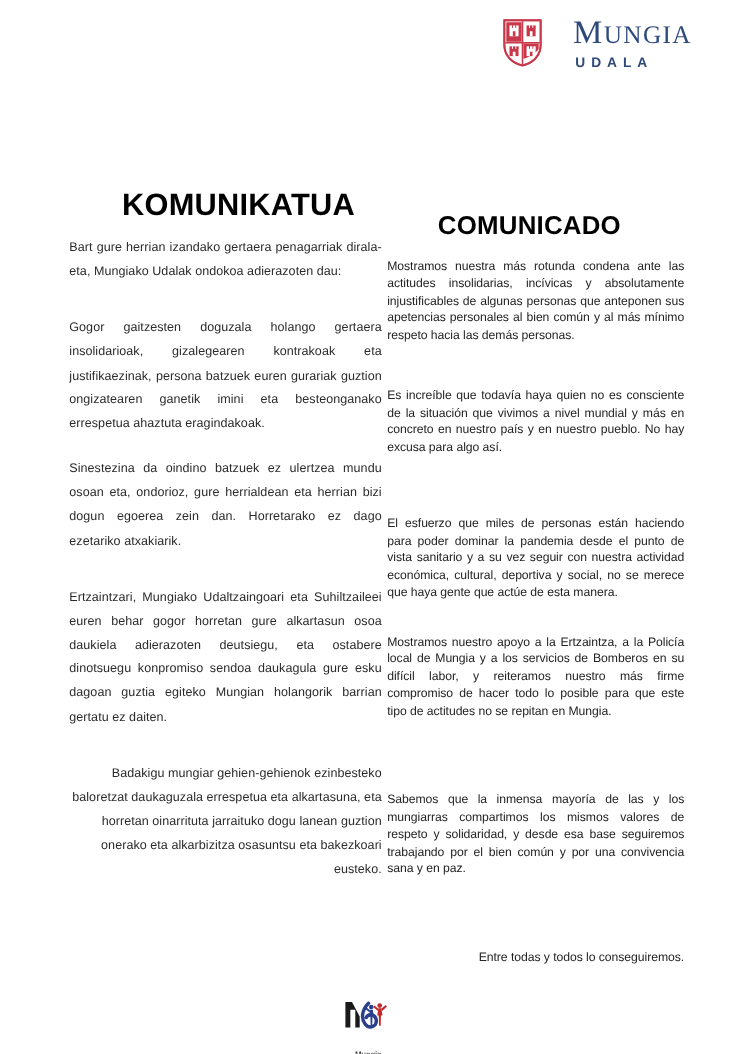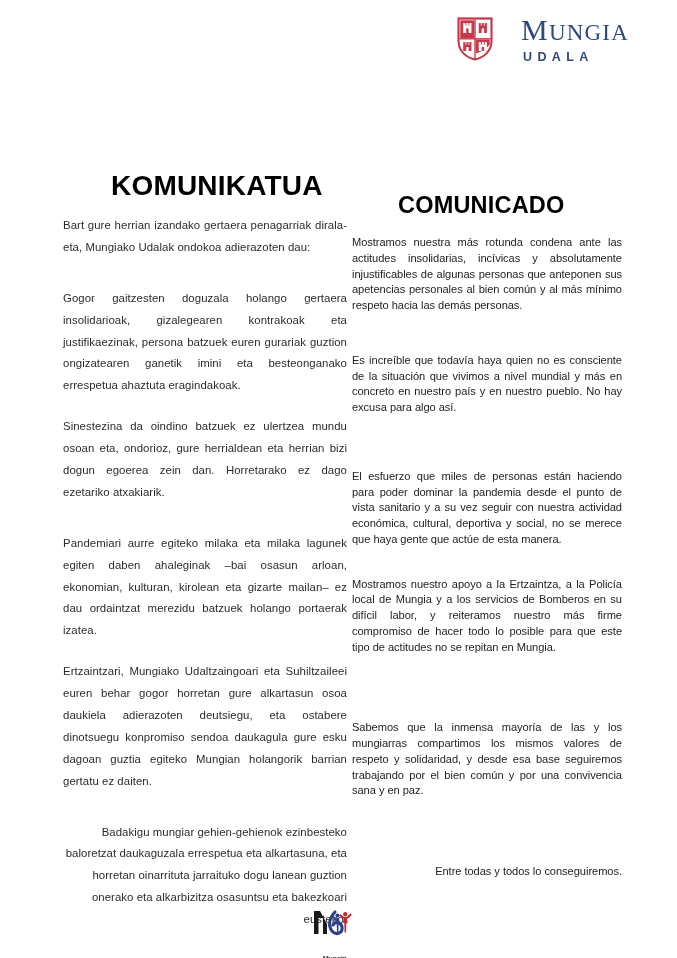--- a/index.html
+++ b/index.html
@@ -224,21 +224,20 @@
 
 <div class="title-eu">KOMUNIKATUA</div>
 <div class="title-es">COMUNICADO</div>
 
 <div class="col col-eu">
   <p class="p-eu">Bart gure herrian izandako gertaera penagarriak dirala-eta, Mungiako Udalak ondokoa adierazoten dau:</p>
   <div class="gap-sm"></div>
   <p class="p-eu">Gogor gaitzesten doguzala holango gertaera insolidarioak, gizalegearen kontrakoak eta justifikaezinak, persona batzuek euren gurariak guztion ongizatearen ganetik imini eta besteonganako errespetua ahaztuta eragindakoak.</p>
   <p class="p-eu">Sinestezina da oindino batzuek ez ulertzea mundu osoan eta, ondorioz,  gure herrialdean eta herrian bizi dogun egoerea zein dan. Horretarako ez dago ezetariko atxakiarik.</p>
   <div class="gap-sm"></div>
-  <p class="p-eu">Pandemiari aurre egiteko milaka eta milaka lagunek egiten daben ahaleginak –bai osasun arloan, ekonomian, kulturan, kirolean eta gizarte mailan– ez dau ordaintzat merezidu batzuek holango portaerak izatea.</p>
   <p class="p-eu">Ertzaintzari, Mungiako Udaltzaingoari eta Suhiltzaileei euren behar gogor horretan  gure alkartasun osoa daukiela adierazoten deutsiegu, eta ostabere dinotsuegu konpromiso sendoa daukagula gure esku dagoan guztia egiteko Mungian holangorik barrian gertatu ez daiten.</p>
   <div class="gap-sm"></div>
   <p class="p-eu nojust">Badakigu mungiar gehien-gehienok ezinbesteko baloretzat daukaguzala errespetua eta alkartasuna, eta horretan oinarrituta jarraituko dogu lanean guztion onerako eta alkarbizitza osasuntsu eta bakezkoari eusteko.</p>
   <div class="gap-md"></div>
 
 </div>
 
 <div class="col col-es">
   <div class="gap-md"></div>
   <p class="p-es">Mostramos nuestra más rotunda condena ante las actitudes insolidarias, incívicas  y absolutamente injustificables de algunas personas que anteponen sus apetencias personales al bien común y al más mínimo respeto hacia las demás personas.</p>

